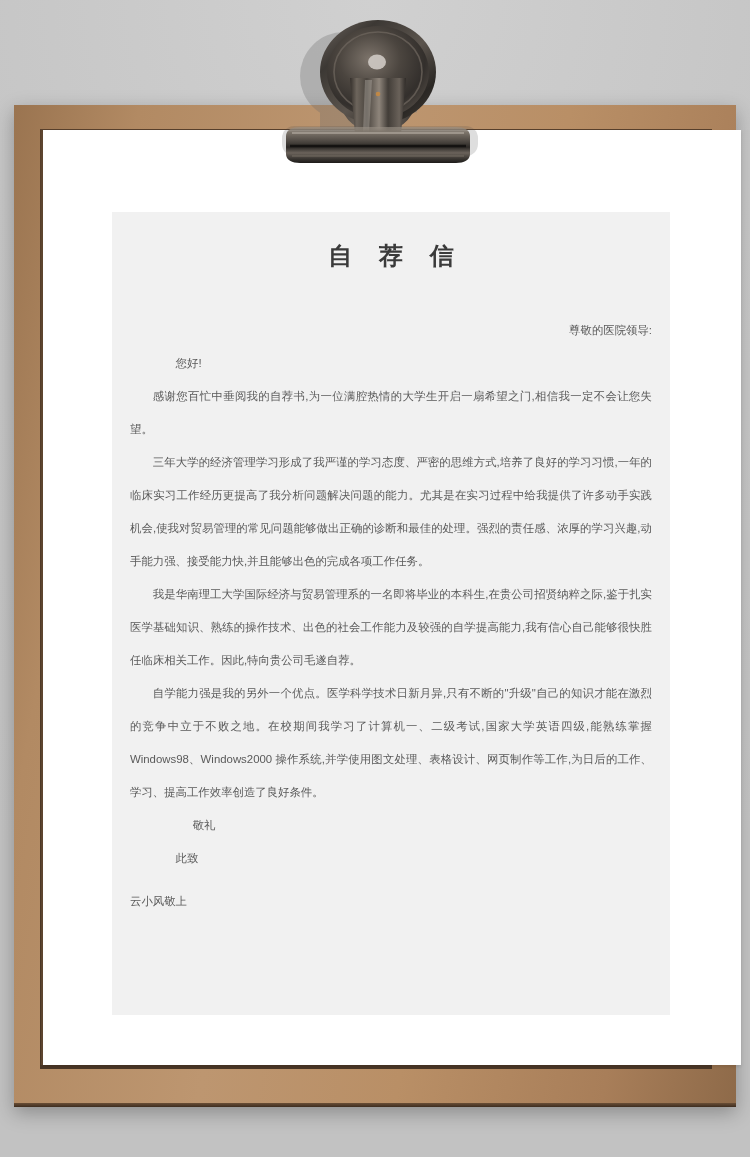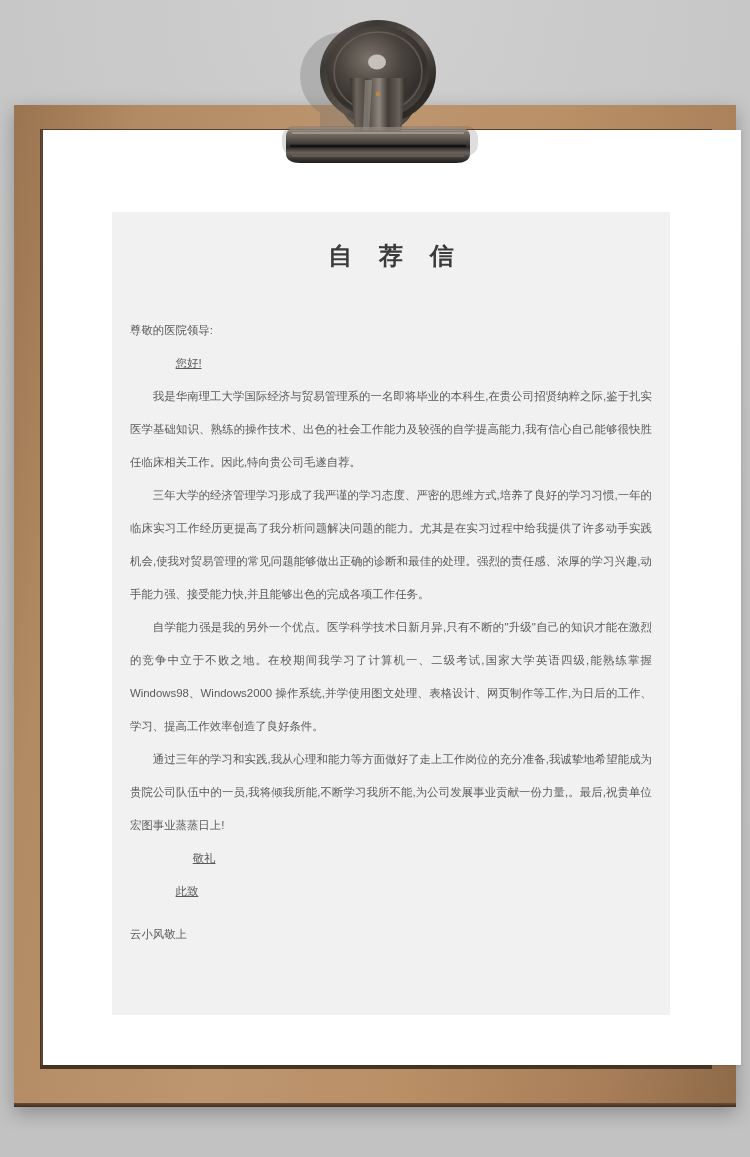--- a/index.html
+++ b/index.html
@@ -72,22 +72,22 @@
 
   #body-text{
     margin:0;
     padding:42px 18px 0 18px;
     color:#5a5a5a;
     font-size:11.4px;
     line-height:33px;
   }
   #body-text p{margin:0;}
   .para{text-indent:2em;text-align:justify;text-justify:inter-ideograph;}
-  .flush{text-indent:0;}
-  .ind2{text-indent:4em;text-decoration:underline;}
+  .flush{text-indent:0;text-align:right;}
+  .ind2{text-indent:4em;}
   .signature{text-align:left;padding-right:28px;}
   .spacer{height:10px;}
 
   
   #clip{
     position:absolute;
     left:268px; top:14px;
     width:212px; height:152px;
   }
   #clip svg{display:block;}
@@ -102,24 +102,24 @@
     <div id="paper-rim"></div>
 
     <div id="paper">
 
       <div id="letter">
         <h1 id="doc-title">自 荐 信</h1>
 
         <div id="body-text">
           <p class="flush">尊敬的医院领导:</p>
           <p class="ind2">您好!</p>
+          <p class="para">感谢您百忙中垂阅我的自荐书,为一位满腔热情的大学生开启一扇希望之门,相信我一定不会让您失望。</p>
+          <p class="para">三年大学的经济管理学习形成了我严谨的学习态度、严密的思维方式,培养了良好的学习习惯,一年的临床实习工作经历更提高了我分析问题解决问题的能力。尤其是在实习过程中给我提供了许多动手实践机会,使我对贸易管理的常见问题能够做出正确的诊断和最佳的处理。强烈的责任感、浓厚的学习兴趣,动手能力强、接受能力快,并且能够出色的完成各项工作任务。</p>
           <p class="para">我是华南理工大学国际经济与贸易管理系的一名即将毕业的本科生,在贵公司招贤纳粹之际,鉴于扎实医学基础知识、熟练的操作技术、出色的社会工作能力及较强的自学提高能力,我有信心自己能够很快胜任临床相关工作。因此,特向贵公司毛遂自荐。</p>
-          <p class="para">三年大学的经济管理学习形成了我严谨的学习态度、严密的思维方式,培养了良好的学习习惯,一年的临床实习工作经历更提高了我分析问题解决问题的能力。尤其是在实习过程中给我提供了许多动手实践机会,使我对贸易管理的常见问题能够做出正确的诊断和最佳的处理。强烈的责任感、浓厚的学习兴趣,动手能力强、接受能力快,并且能够出色的完成各项工作任务。</p>
           <p class="para">自学能力强是我的另外一个优点。医学科学技术日新月异,只有不断的"升级"自己的知识才能在激烈的竞争中立于不败之地。在校期间我学习了计算机一、二级考试,国家大学英语四级,能熟练掌握 Windows98、Windows2000 操作系统,并学使用图文处理、表格设计、网页制作等工作,为日后的工作、学习、提高工作效率创造了良好条件。</p>
-          <p class="para">通过三年的学习和实践,我从心理和能力等方面做好了走上工作岗位的充分准备,我诚挚地希望能成为贵院公司队伍中的一员,我将倾我所能,不断学习我所不能,为公司发展事业贡献一份力量,。最后,祝贵单位宏图事业蒸蒸日上!</p>
           <p class="ind2" style="text-indent:5.5em">敬礼</p>
           <p class="ind2">此致</p>
           <div class="spacer"></div>
           <p class="signature">云小风敬上</p>
         </div>
       </div>
     </div>
   </div>
 
   <div id="clip">

